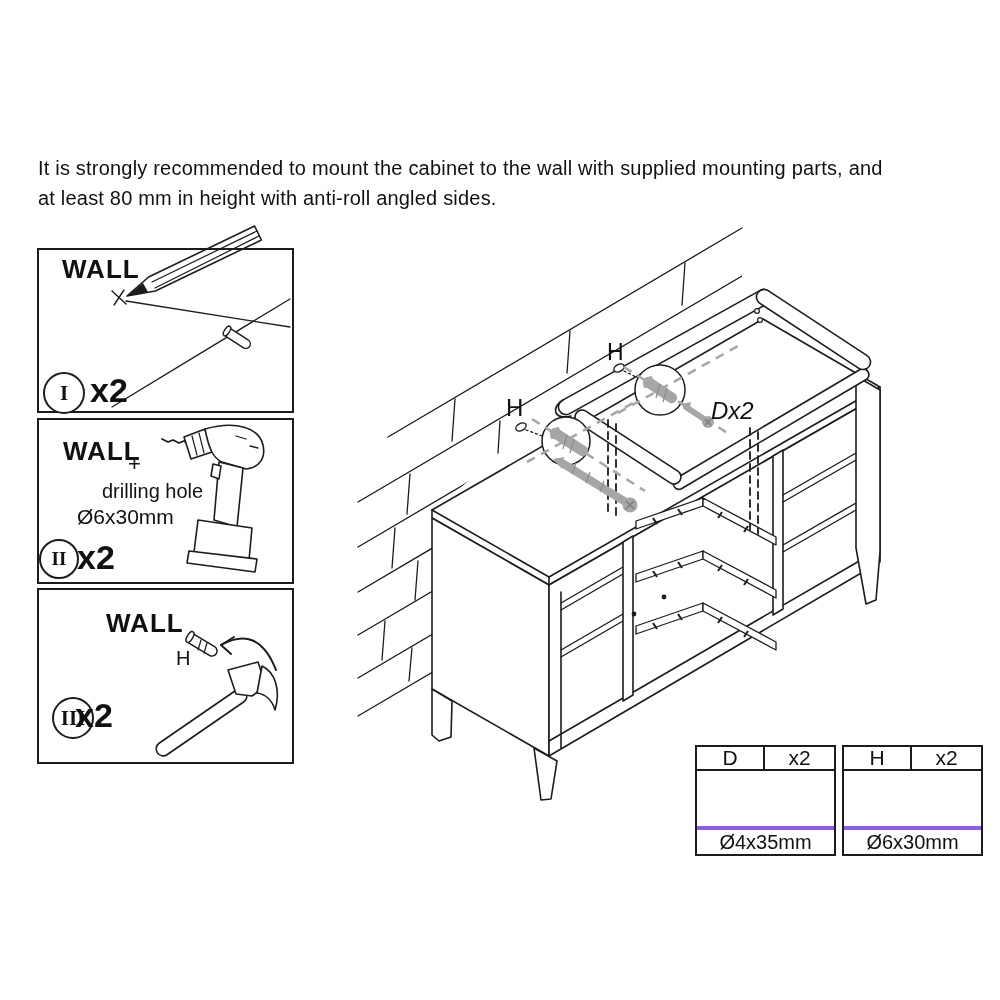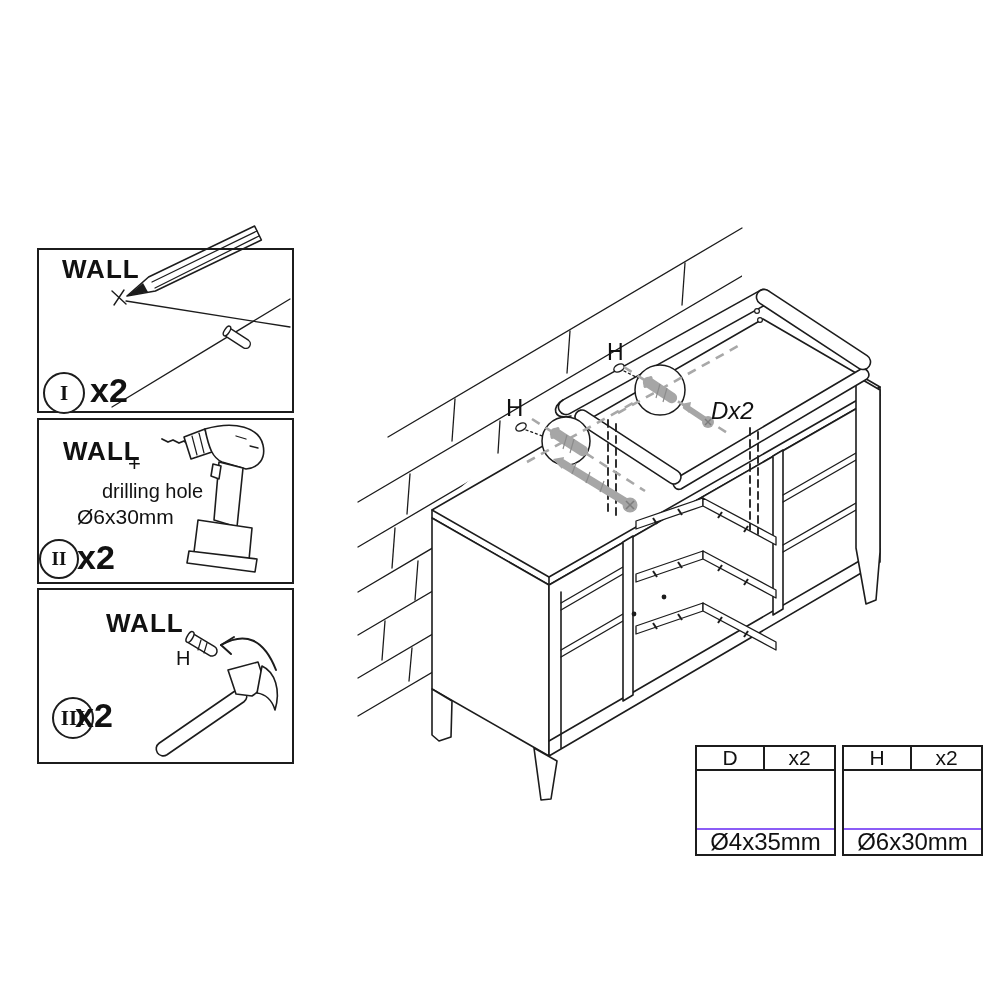--- a/index.html
+++ b/index.html
@@ -17,21 +17,21 @@
   .numcircle{position:absolute;border:2.5px solid #1c1c1c;border-radius:50%;
              display:flex;align-items:center;justify-content:center;background:#fff;
              font-family:"Liberation Serif", serif;font-weight:bold;}
   .dlabel{font-size:24px;}
   .partbox{position:absolute;width:137px;height:107px;border:2px solid #1c1c1c;background:#fff;
            display:flex;flex-direction:column;}
   .partbox .hdr{display:flex;height:22px;border-bottom:2px solid #1c1c1c;font-size:21px;}
   .partbox .hdr .code{width:66px;border-right:2px solid #1c1c1c;display:flex;align-items:center;justify-content:center;}
   .partbox .hdr .q{flex:1;display:flex;align-items:center;justify-content:center;}
   .partbox .bod{flex:1;position:relative;}
-  .partbox .ftr{height:24px;border-top:2px solid #8b5cf6;display:flex;align-items:center;justify-content:center;font-size:24px;}
+  .partbox .ftr{height:24px;border-top:4px solid #8b5cf6;display:flex;align-items:center;justify-content:center;font-size:20px;}
   svg .k{stroke:#1c1c1c;fill:none;stroke-linecap:round;stroke-linejoin:round;}
   svg .fw{fill:#ffffff;stroke:#1c1c1c;stroke-linejoin:round;}
   svg .gy{fill:#a6a6a6;stroke:none;}
 </style>
 </head>
 <body>
 
 <div id="page">
 
   <svg id="art" viewBox="0 0 1000 1000">
@@ -236,20 +236,22 @@
 
     <g>
       <path class="fw" d="M866,787 L927,832 A10 10 0 0 0 939,816 L878,771 A10 10 0 0 0 866,787 Z" stroke-width="1.6"></path>
       <path class="k" d="M876,790 l8,-11 M884,796 l8,-11 M892,802 l8,-11" stroke-width="1.3"></path>
       <polygon points="906,801 921,789 911,786" fill="#1c1c1c"></polygon>
       <ellipse class="fw" cx="931" cy="823" rx="6.5" ry="4.5" stroke-width="1.4" transform="rotate(36 931 823)"></ellipse>
     </g>
   </svg>
 
   <div class="abs intro">
+    <div>It is strongly recommended to mount the cabinet to the wall with supplied mounting parts, and</div>
+    <div>at least 80 mm in height with anti-roll angled sides.</div>
   </div>
 
   <div class="stepbox box1"></div>
   <div class="stepbox box2"></div>
   <div class="stepbox box3"></div>
 
   <div class="abs wall-label" style="left:62px;top:254px;">WALL</div>
   <div class="abs wall-label" style="left:63px;top:436px;">WALL</div>
   <div class="abs" style="left:128px;top:451px;font-size:22px;">+</div>
   <div class="abs" style="left:74px;top:480px;font-size:20px;margin-left:28px;">drilling hole</div>

